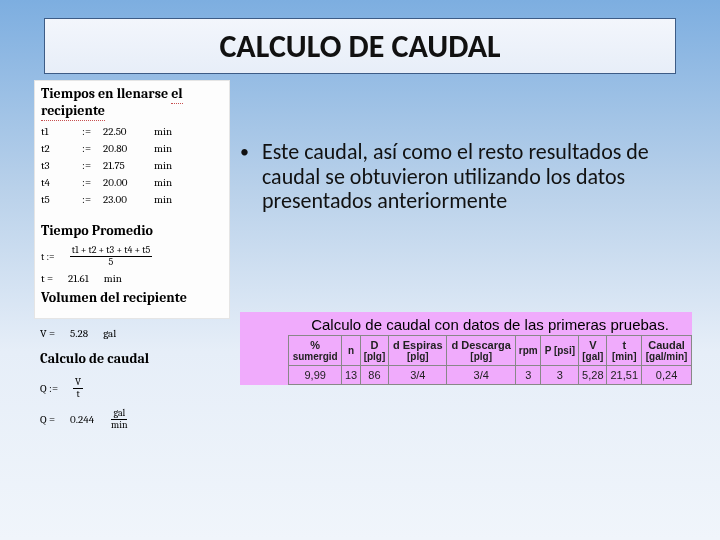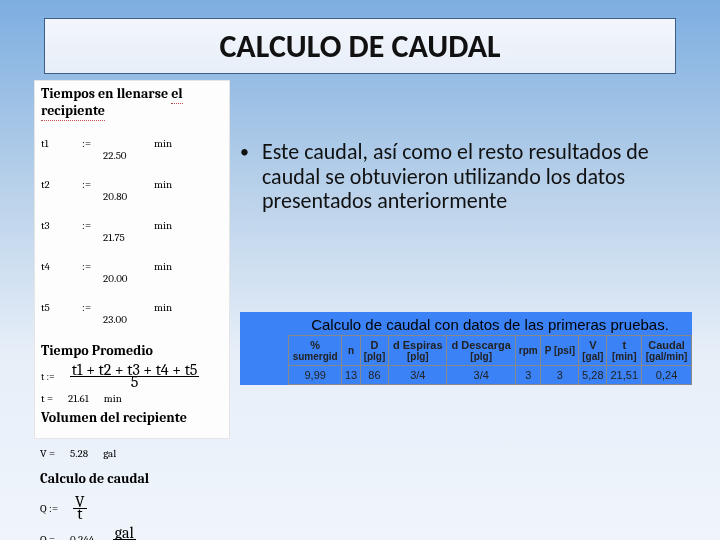--- a/index.html
+++ b/index.html
@@ -32,41 +32,41 @@
     background: #fdfdfd;
     border: 0.5px solid #e5e5e5;
     padding: 4px 6px 6px 6px;
     margin-bottom: 4px;
   }
   .hdr { font-weight: 700; margin-bottom: 6px; font-size: 14px; }
   .hdr .under { border-bottom: 1px dotted #c75050; padding-bottom: 1px; }
   .rowline { display: flex; align-items: center; gap: 15px; margin: 4px 0; }
   .tlab { width: 26px; }
   .eqn { width: 6px; }
-  .val { width: 36px; margin-top: 24px; }
+  .val { width: 36px; }
   .unit { color: #000; }
-  .frac { display: inline-flex; flex-direction: column; align-items: center; font-size: 16px; line-height: 11px; }
+  .frac { display: inline-flex; flex-direction: column; align-items: center; font-size: 10px; line-height: 11px; }
   .frac .top { border-bottom: 1px solid #000; padding: 0 2px; }
   .frac .bot { padding: 0 2px; }
   .tiny { font-size: 10px; }
   .bullet-body {
     position: absolute;
     left: 240px; top: 140px;
     width: 440px;
     font-size: 22px;
     color: #111;
     line-height: 1.12;
   }
   .bullet-body .dot { position: absolute; left: 0; top: 2px; font-size: 18px; }
   .bullet-body p { padding-left: 22px; }
   .tbl-wrap {
     position: absolute;
     left: 240px; top: 312px;
     width: 452px;
-    background: #3b82f6;
+    background: #f0abfc;
     font-family: "Franklin Gothic Medium", "Segoe UI", Arial, sans-serif;
     padding-left: 48px;
   }
   .tbl-title {
     font-size: 15px; text-align: center; padding: 4px 0 2px 0; font-weight: 400;
   }
   table.data {
     width: 100%;
     border-collapse: collapse;
     font-size: 11px;

